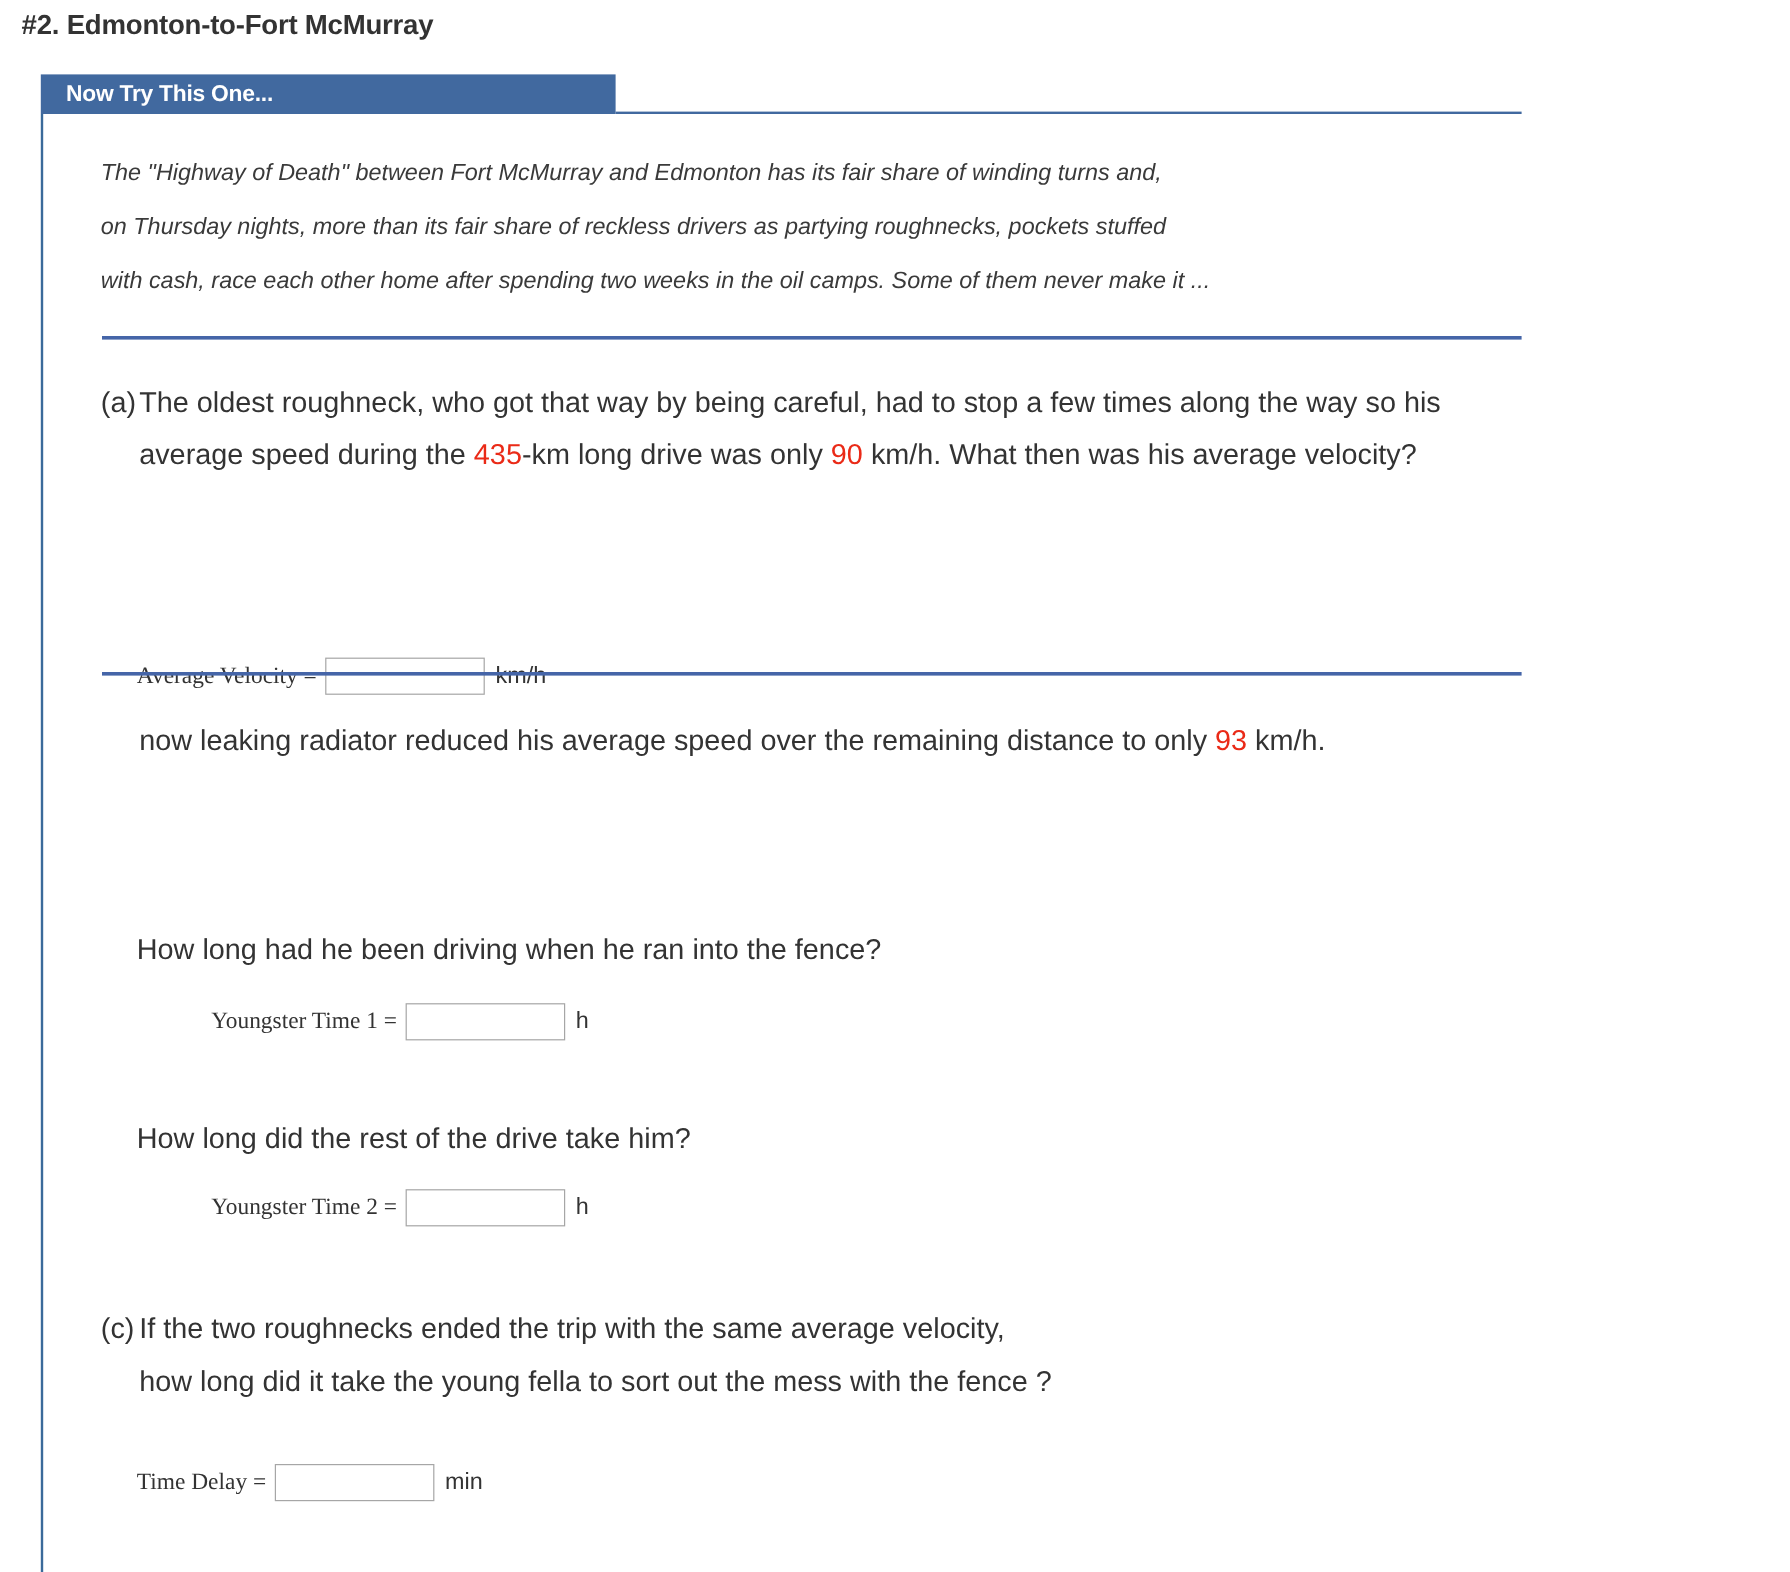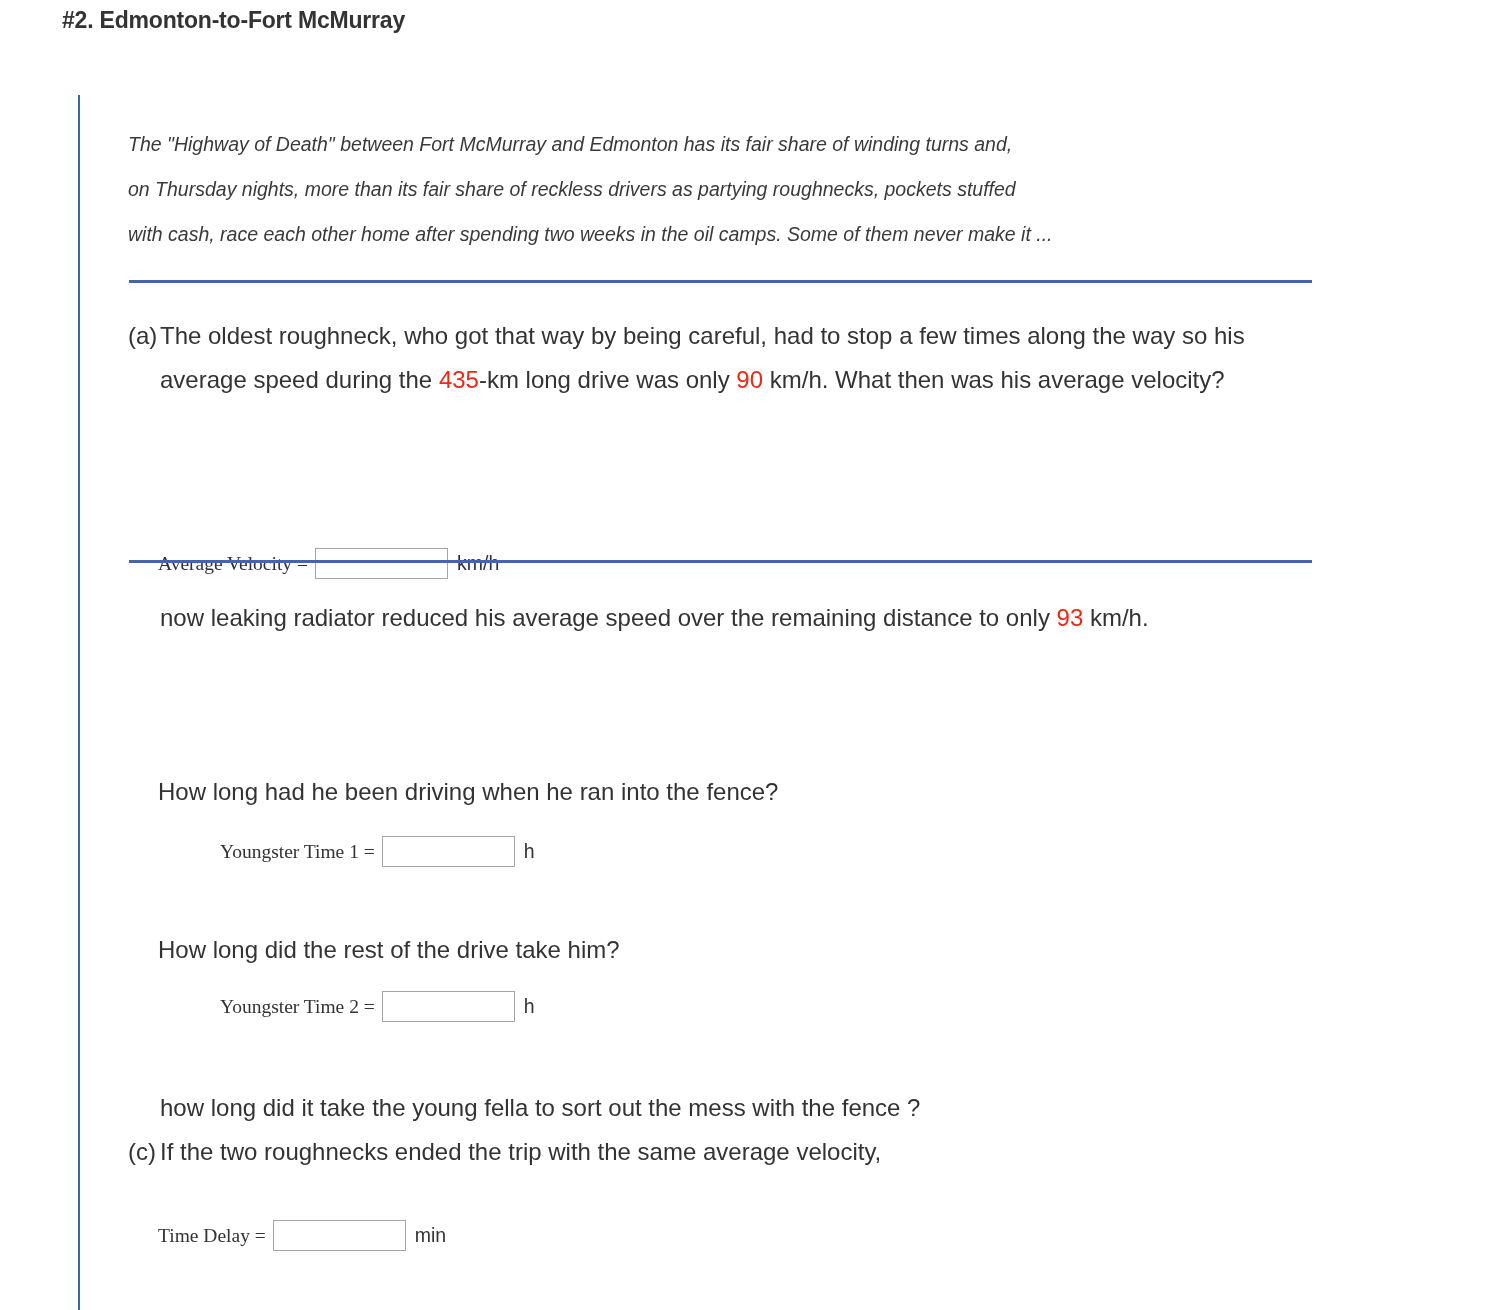--- a/index.html
+++ b/index.html
@@ -13,21 +13,20 @@
     font-family: "Liberation Sans", sans-serif;
     color: #333333;
     -webkit-font-smoothing: antialiased;
   }
 
   .page {
     position: relative;
     width: 1268px;
     height: 1310px;
     overflow: hidden;
-    margin-left: 44px;
   }
 
   
   .page-title {
     position: absolute;
     left: 18px;
     top: 7px;
     font-size: 23px;
     font-weight: bold;
     color: #333333;
@@ -166,20 +165,24 @@
   .pos-c-text   { left: 48px; top: 988px; }
   .pos-c-ans    { left: 78px; top: 1122px; }
 </style>
 </head>
 <body>
 
 <div class="page">
 
   <div class="page-title">#2. Edmonton-to-Fort McMurray</div>
 
+  <div class="tab-strip">
+    <div class="tab-label">Now Try This One...</div>
+    <div class="tab-rule"></div>
+  </div>
 
   <div class="left-border"></div>
 
   <div class="content">
 
     <div class="intro">
       <div>The "Highway of Death" between Fort McMurray and Edmonton has its fair share of winding turns and,</div>
       <div>on Thursday nights, more than its fair share of reckless drivers as partying roughnecks, pockets stuffed</div>
       <div>with cash, race each other home after spending two weeks in the oil camps. Some of them never make it ...</div>
     </div>
@@ -219,24 +222,24 @@
 
     <div class="q-block pos-b-q2 subq">How long did the rest of the drive take him?</div>
 
     <div class="q-block pos-b-a2 ans-row">
       <span class="ans-label">Youngster Time 2 =</span>
       <input class="ans-box" type="text" value="" style="">
       <span class="ans-unit">h</span>
     </div>
 
     <div class="q-block pos-c-text">
-      <div class="q-line q-indent">how long did it take the young fella to sort out the mess with the fence ?</div>
       <div class="q-line">
         <span class="q-label">(c)</span><span>If the two roughnecks ended the trip with the same average velocity,</span>
       </div>
+      <div class="q-line q-indent">how long did it take the young fella to sort out the mess with the fence ?</div>
     </div>
 
     <div class="q-block pos-c-ans ans-row">
       <span class="ans-label">Time Delay =</span>
       <input class="ans-box" type="text" value="" style="">
       <span class="ans-unit">min</span>
     </div>
 
   </div>
 </div>

